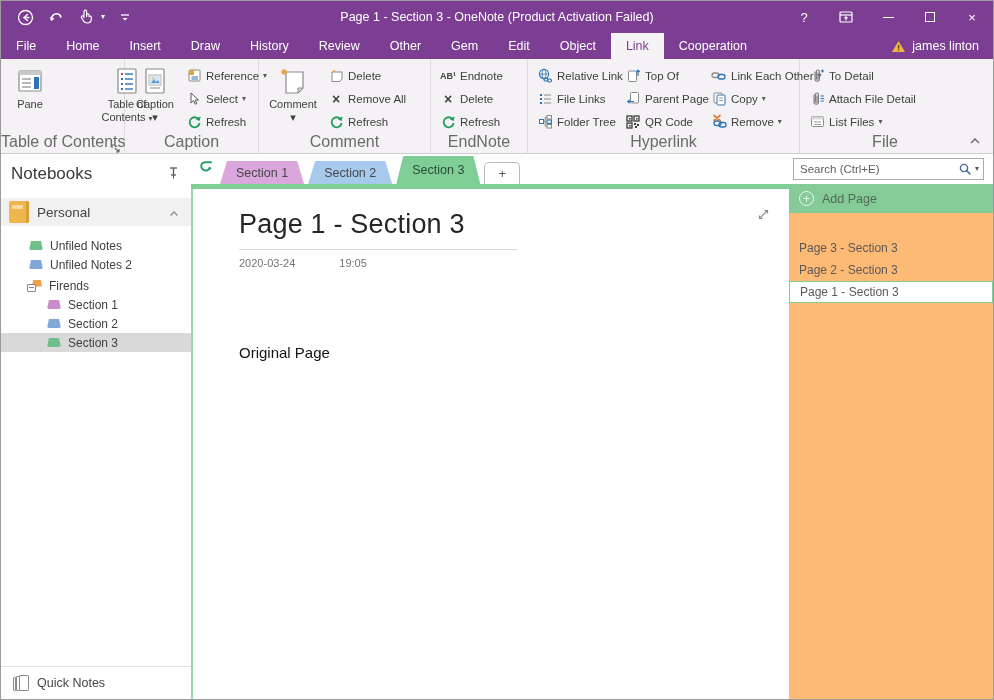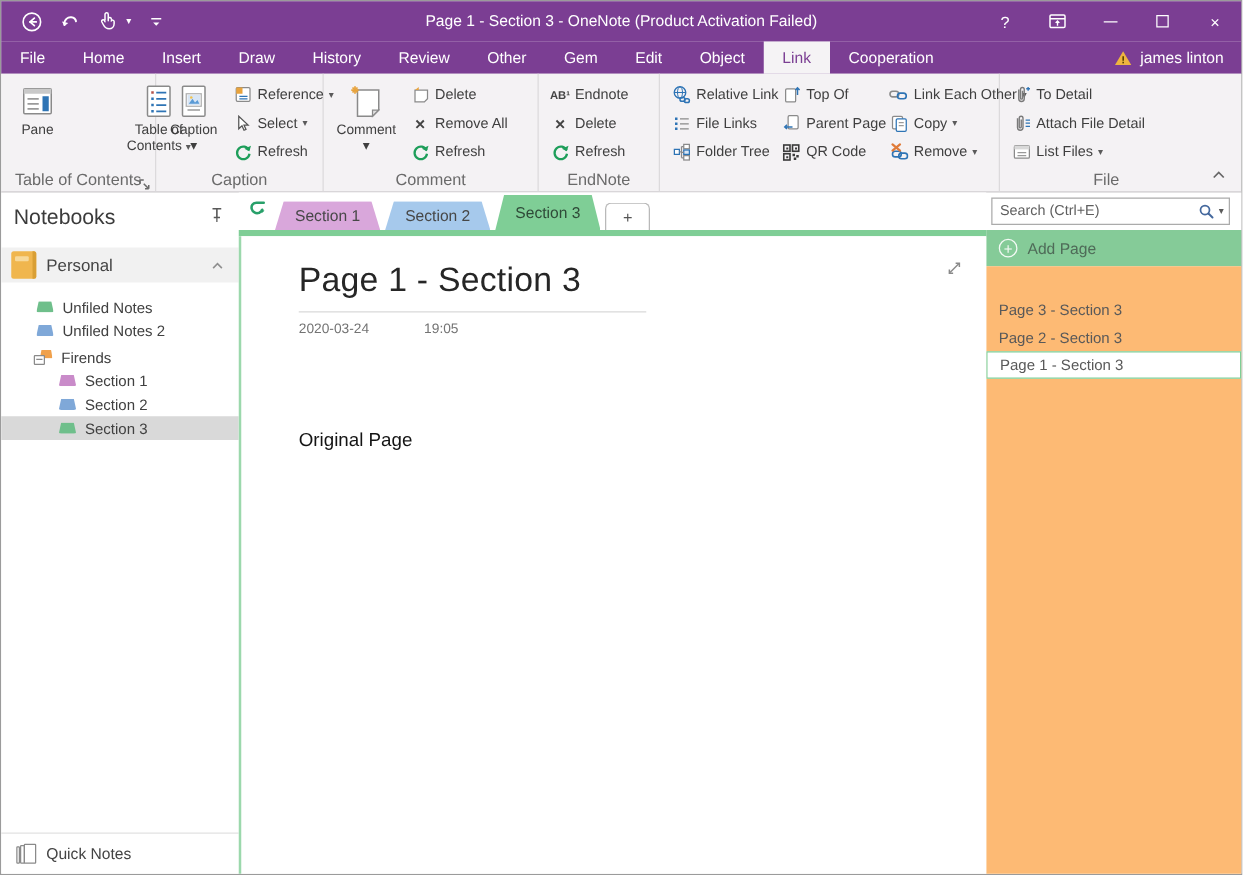--- a/index.html
+++ b/index.html
@@ -19,21 +19,21 @@
 
   
   .menubar { height:26px; background:#7B3E93; display:flex; align-items:stretch; flex:0 0 auto; }
   .mtab { color:#fff; font-size:12.5px; padding:0 15px; display:flex; align-items:center; cursor:default; white-space:nowrap; }
   .mtab.active { background:#f5f3f5; color:#7B3E93; }
   .user-chip { margin-left:auto; display:flex; align-items:center; gap:6px; color:#fff; font-size:12.5px; padding-right:14px; }
 
   
   .ribbon { height:95px; background:#f4f2f4; border-bottom:1px solid #cfcdcf; display:flex; align-items:stretch; flex:0 0 auto; position:relative; }
   .rgroup { position:relative; border-right:1px solid #dcdadc; padding:3px 5px 17px 5px; display:flex; }
-  .rgroup-label { position:absolute; bottom:2px; left:0; right:0; text-align:center; font-size:13px; color:#6a6a6a; white-space:nowrap; }
+  .rgroup-label { position:absolute; bottom:2px; left:0; right:0; text-align:center; font-size:16px; color:#6a6a6a; white-space:nowrap; }
   .grp-body { display:flex; gap:2px; }
   .bigbtn { width:56px; display:flex; flex-direction:column; align-items:center; padding-top:2px; cursor:default; }
   .bigbtn .bicon { width:32px; height:34px; display:flex; align-items:center; justify-content:center; }
   .bigbtn .blabel { font-size:11px; color:#3f3f3f; line-height:13px; text-align:center; }
   .smallcol { display:flex; flex-direction:column; justify-content:flex-start; padding-top:2px; }
   .smallbtn { height:23px; display:flex; align-items:center; gap:4px; font-size:11.5px; color:#3f3f3f; padding:0 4px; white-space:nowrap; cursor:default; }
   .sicon { width:16px; height:16px; display:inline-flex; align-items:center; justify-content:center; flex:0 0 16px; }
   .caret { font-size:8px; color:#5a5a5a; line-height:1; }
   .launcher { position:absolute; right:3px; bottom:3px; width:10px; height:10px; }
   .collapse-btn { position:absolute; right:12px; bottom:4px; color:#666; }
@@ -455,20 +455,21 @@
                   <rect x="3" y="7" width="7" height="4.5" rx="2.2" fill="none" stroke="#2E74B5" stroke-width="1.3"></rect>
                   <rect x="8" y="8.5" width="7" height="4.5" rx="2.2" fill="none" stroke="#2E74B5" stroke-width="1.3"></rect>
                   <path d="M3 1.5 L9 6.5 M9 1.5 L3 6.5" stroke="#E07B39" stroke-width="1.8" stroke-linecap="round"></path>
                 </svg>
             </span>
             <span>Remove</span>
             <span class="caret">▾</span>
           </span>
         </div>
       </div>
+      <div class="rgroup-label">Hyperlink</div>
     </div>
 
     <div class="rgroup" style="width:170px; border-right:none;">
       <div class="grp-body">
         <div class="smallcol">
           <span class="smallbtn">
             <span class="sicon">
               <svg width="14" height="15" viewBox="0 0 14 15">
                   <path d="M5 3.5 V11 a2.2 2.2 0 0 0 4.4 0 V3.5 a1.5 1.5 0 0 0 -3 0 V10.5 a0.8 0.8 0 0 0 1.6 0 V4.5" fill="none" stroke="#7a7a7a" stroke-width="1.1"></path>
                   <path d="M11 3 h3 M12.5 1.5 v3" stroke="#2E74B5" stroke-width="1.1"></path>

